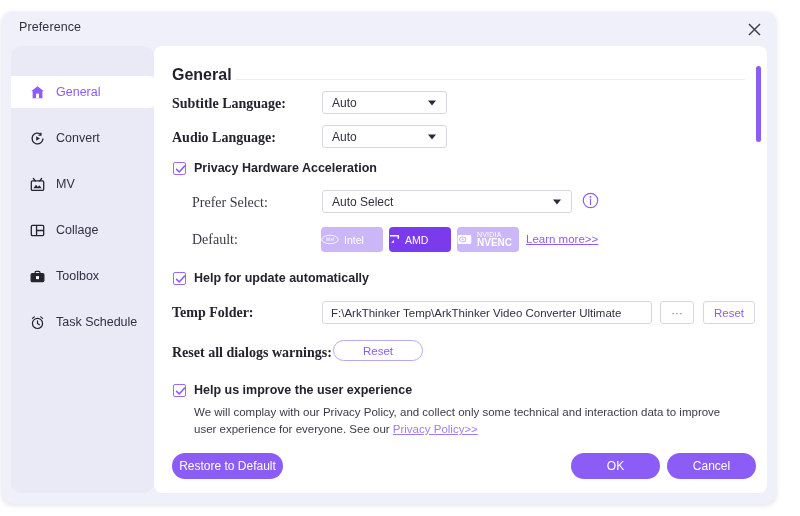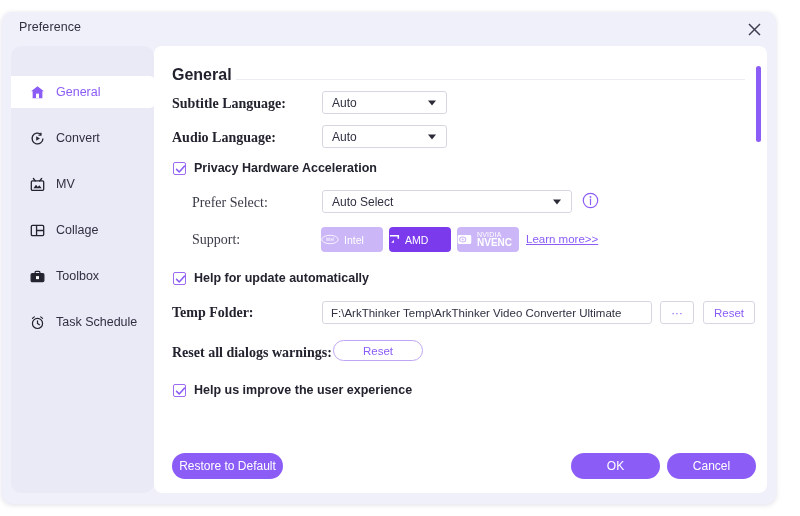--- a/index.html
+++ b/index.html
@@ -400,21 +400,21 @@
       <span class="caret"></span>
     </div>
     <div class="info-ic" style="left:428px; top:146px;">
       <svg width="17" height="17" viewBox="0 0 17 17" fill="none" stroke="#8b5cf6" stroke-width="1.2">
         <circle cx="8.5" cy="8.5" r="7.2"></circle>
         <circle cx="8.5" cy="4.9" r=".95" fill="#8b5cf6" stroke="none"></circle>
         <path d="M8.5 7.2v5.4" stroke-linecap="round"></path>
       </svg>
     </div>
 
-    <div class="row-label norm" style="left:38px; top:186px;">Support:</div>
+    <div class="row-label norm" style="left:38px; top:186px;">Default:</div>
 
     <div class="badge" style="left:167px; top:181px; width:62px;">
       <span class="glyph">
         <svg width="18" height="11" viewBox="0 0 24 13">
           <ellipse cx="12" cy="6.5" rx="11" ry="5.6" fill="none" stroke="#ffffff" stroke-width="1.1"></ellipse>
           <text x="12" y="9" font-size="6" fill="#ffffff" text-anchor="middle" font-family="Liberation Sans, sans-serif">intel</text>
         </svg>
       </span>
       <span>Intel</span>
     </div>
@@ -466,20 +466,23 @@
 
     <div class="cb-row" style="left:19px; top:337px;">
       <span class="cbox">
         <svg width="11" height="11" viewBox="0 0 11 11" fill="none" stroke="#8b5cf6" stroke-width="1.6">
           <path d="M1.6 5.4 4.2 8 9.4 2.2" stroke-linecap="round" stroke-linejoin="round"></path>
         </svg>
       </span>
       <span class="cb-label">Help us improve the user experience</span>
     </div>
 
+    <div class="privacy-text" style="left:40px; top:358px;">
+      <span>We will complay with our Privacy Policy, and collect only some technical and interaction data to improve user experience for everyone. See our </span><span class="privacy-link">Privacy Policy&gt;&gt;</span>
+    </div>
 
     <button class="fbtn" style="left:18px; top:407px; width:111px;">Restore to Default</button>
     <button class="fbtn" style="left:417px; top:407px; width:89px;">OK</button>
     <button class="fbtn" style="left:513px; top:407px; width:89px;">Cancel</button>
 
     <div class="scroll-track">
       <div class="scroll-thumb"></div>
     </div>
   </div>
 </div>

